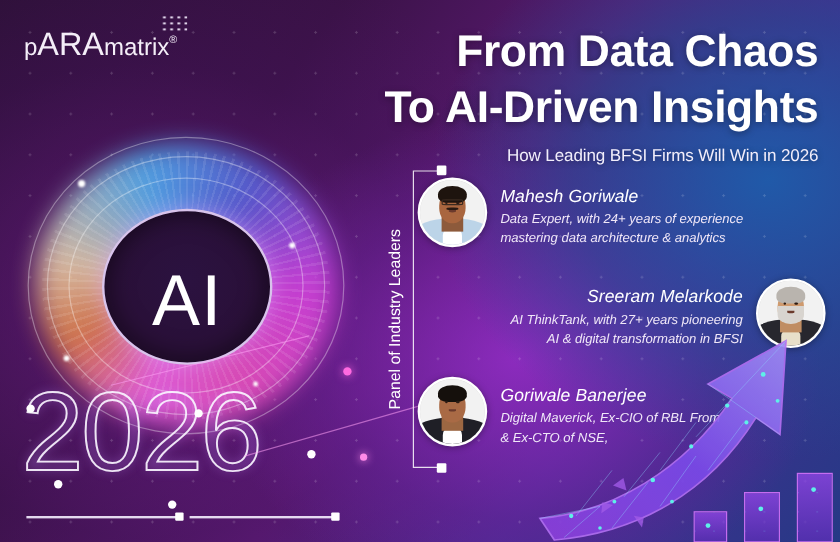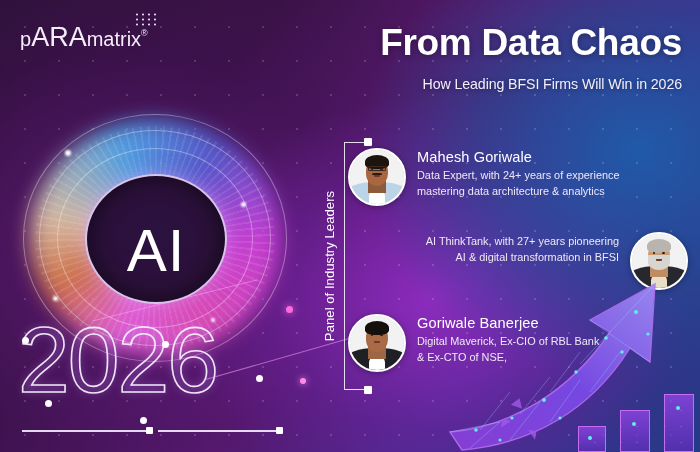--- a/index.html
+++ b/index.html
@@ -115,21 +115,21 @@
   }
   .bracket {
     position:absolute; left:26px; top:0; width:26px; height:248px;
     border-left:1.4px solid rgba(255,255,255,0.85);
     border-top:1.4px solid rgba(255,255,255,0.85);
     border-bottom:1.4px solid rgba(255,255,255,0.85);
   }
   .bracket-cap {
     position:absolute; width:8px; height:8px; background:#ffffff; border-radius:1px;
   }
-  .speaker { position:absolute; display:flex; align-items:flex-start; }
+  .speaker { position:absolute; display:flex; align-items:flex-end;font-style:italic; }
   .sp-photo {
     width:58px; height:58px; border-radius:50%; flex:none;
     border:2.5px solid #ffffff; overflow:hidden; position:relative;
     box-shadow:0 1px 6px rgba(0,0,0,0.35);
     background:#d8d8d8;
   }
   .sp-text { color:#ffffff; }
   .sp-name { font-size:14.6px; font-weight:400; color:#ffffff; letter-spacing:0.1px; line-height:1.25; }
   .sp-desc { font-size:10.9px; color:#f0e7f8; line-height:1.3; margin-top:2px; }
   .sp-left .sp-text { margin-left:11px; text-align:left; }
@@ -240,20 +240,21 @@
   <div class="logo">
     <div class="logo-dots"></div>
     <div class="logo-word">
       <span class="sm">p</span><span>ARA</span><span class="sm">matrix</span><span class="logo-reg">®</span>
     </div>
   </div>
 
   <div class="headline">
     <h1>
       <span>From Data Chaos</span><br>
+      <span>To AI-Driven Insights</span>
     </h1>
     <div class="sub">How Leading BFSI Firms Will Win in 2026</div>
   </div>
 
   <div class="panel">
     <div class="panel-label-wrap">
       <span class="panel-label-inner">Panel of Industry Leaders</span>
     </div>
     <div class="bracket"></div>
     <div class="bracket-cap" style="left:46px; top:-4px;"></div>
@@ -291,20 +292,21 @@
           <div class="neck" style="background:#c08d63;"></div>
           <div class="head" style="background:#d09a६e;background:#cf9a6e;"></div>
           <div class="hair" style="background:#b9b4ae;"></div>
           <div class="eyeL"></div>
             <div class="eyeR"></div>
           <div class="beard" style="background:#d8d4cf;"></div>
           <div class="mouth"></div>
         </div>
       </div>
       <div class="sp-text">
+        <div class="sp-name">Sreeram Melarkode</div>
         <div class="sp-desc">AI ThinkTank, with 27+ years pioneering</div>
         <div class="sp-desc">AI &amp; digital transformation in BFSI</div>
       </div>
     </div>
 
     <div class="speaker sp-left" style="left:30px; top:172px; width:340px;">
       <div class="sp-photo">
         <div class="face">
           <div class="bg"></div>
           <div class="suit" style="background:#1f1f26;"></div>
@@ -312,21 +314,21 @@
           <div class="neck" style="background:#9c6742;"></div>
           <div class="head" style="background:#a96a45;"></div>
           <div class="hair" style="background:#15100c;"></div>
           <div class="eyeL"></div>
             <div class="eyeR"></div>
           <div class="mouth"></div>
         </div>
       </div>
       <div class="sp-text">
         <div class="sp-name">Goriwale Banerjee</div>
-        <div class="sp-desc">Digital Maverick, Ex-CIO of RBL Bank</div>
+        <div class="sp-desc">Digital Maverick, Ex-CIO of RBL From</div>
         <div class="sp-desc">&amp; Ex-CTO of NSE,</div>
       </div>
     </div>
   </div>
 
   <div class="arrowbox">
     <svg width="260" height="180" viewBox="0 0 260 180">
       <defs>
         <linearGradient id="ag" x1="0" y1="1" x2="1" y2="0">
           <stop offset="0%" stop-color="#8a3fd8"></stop>

